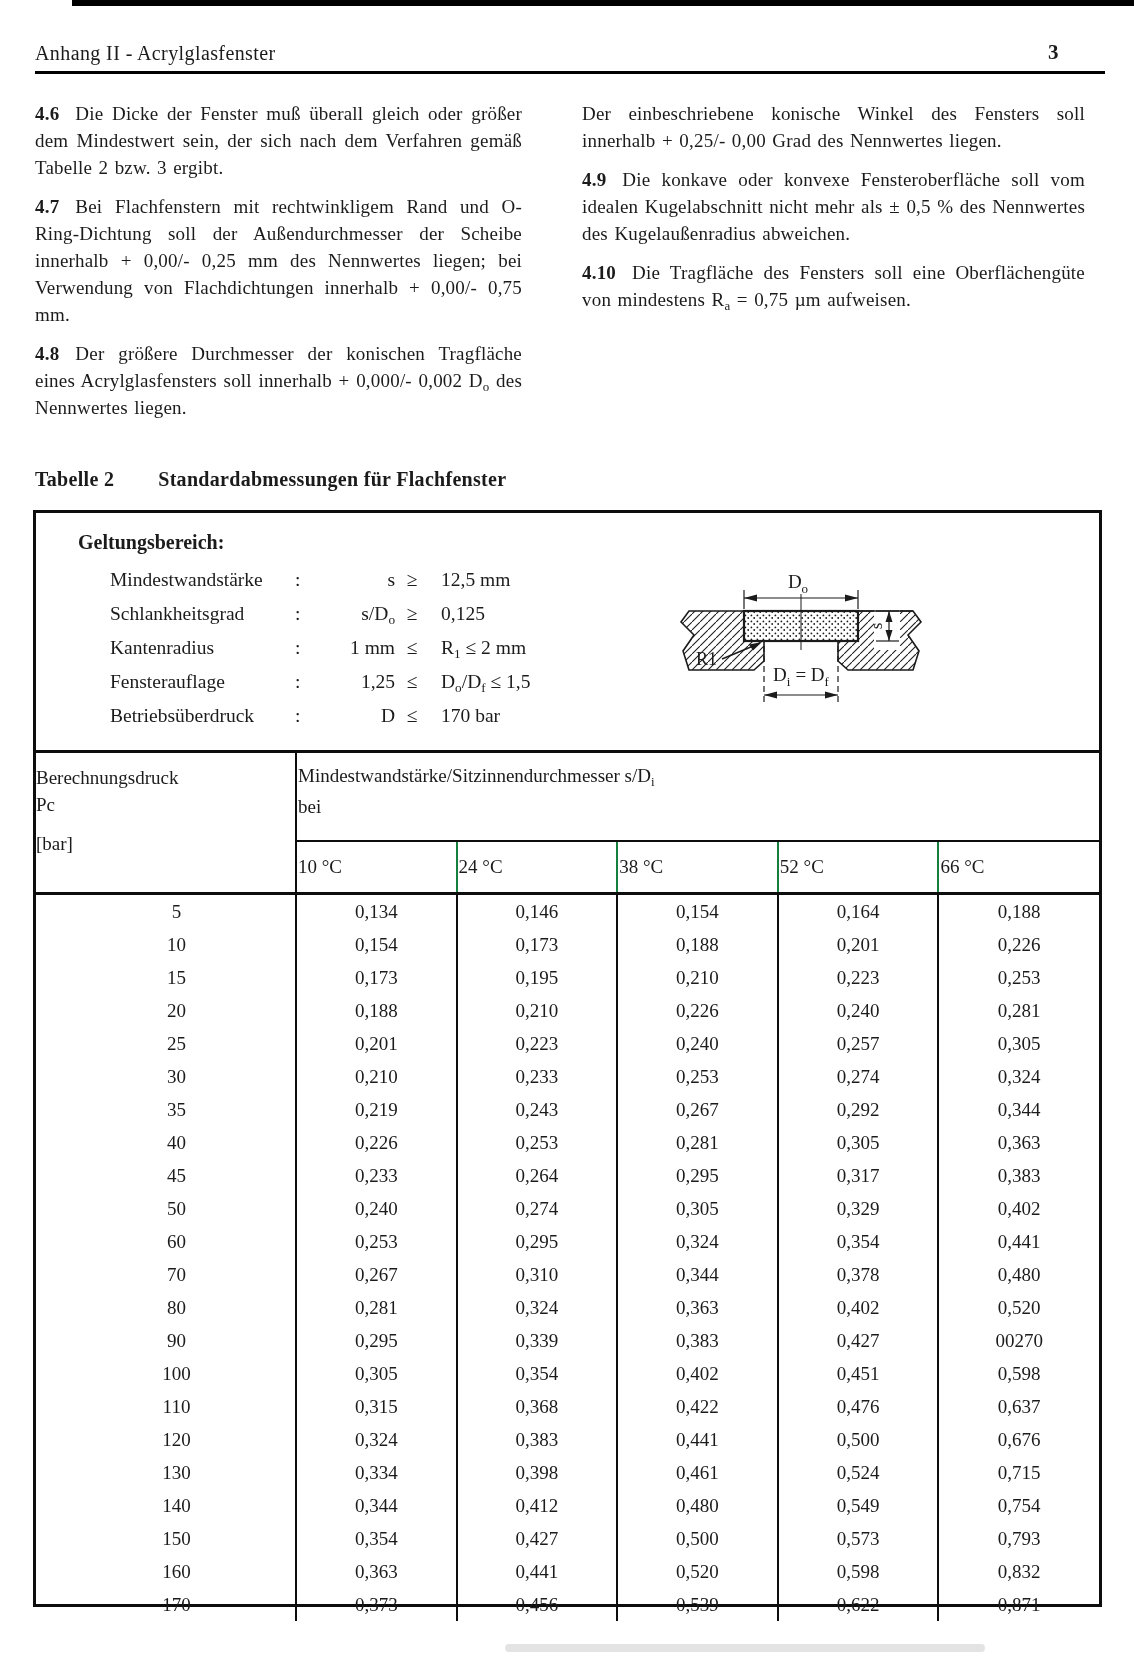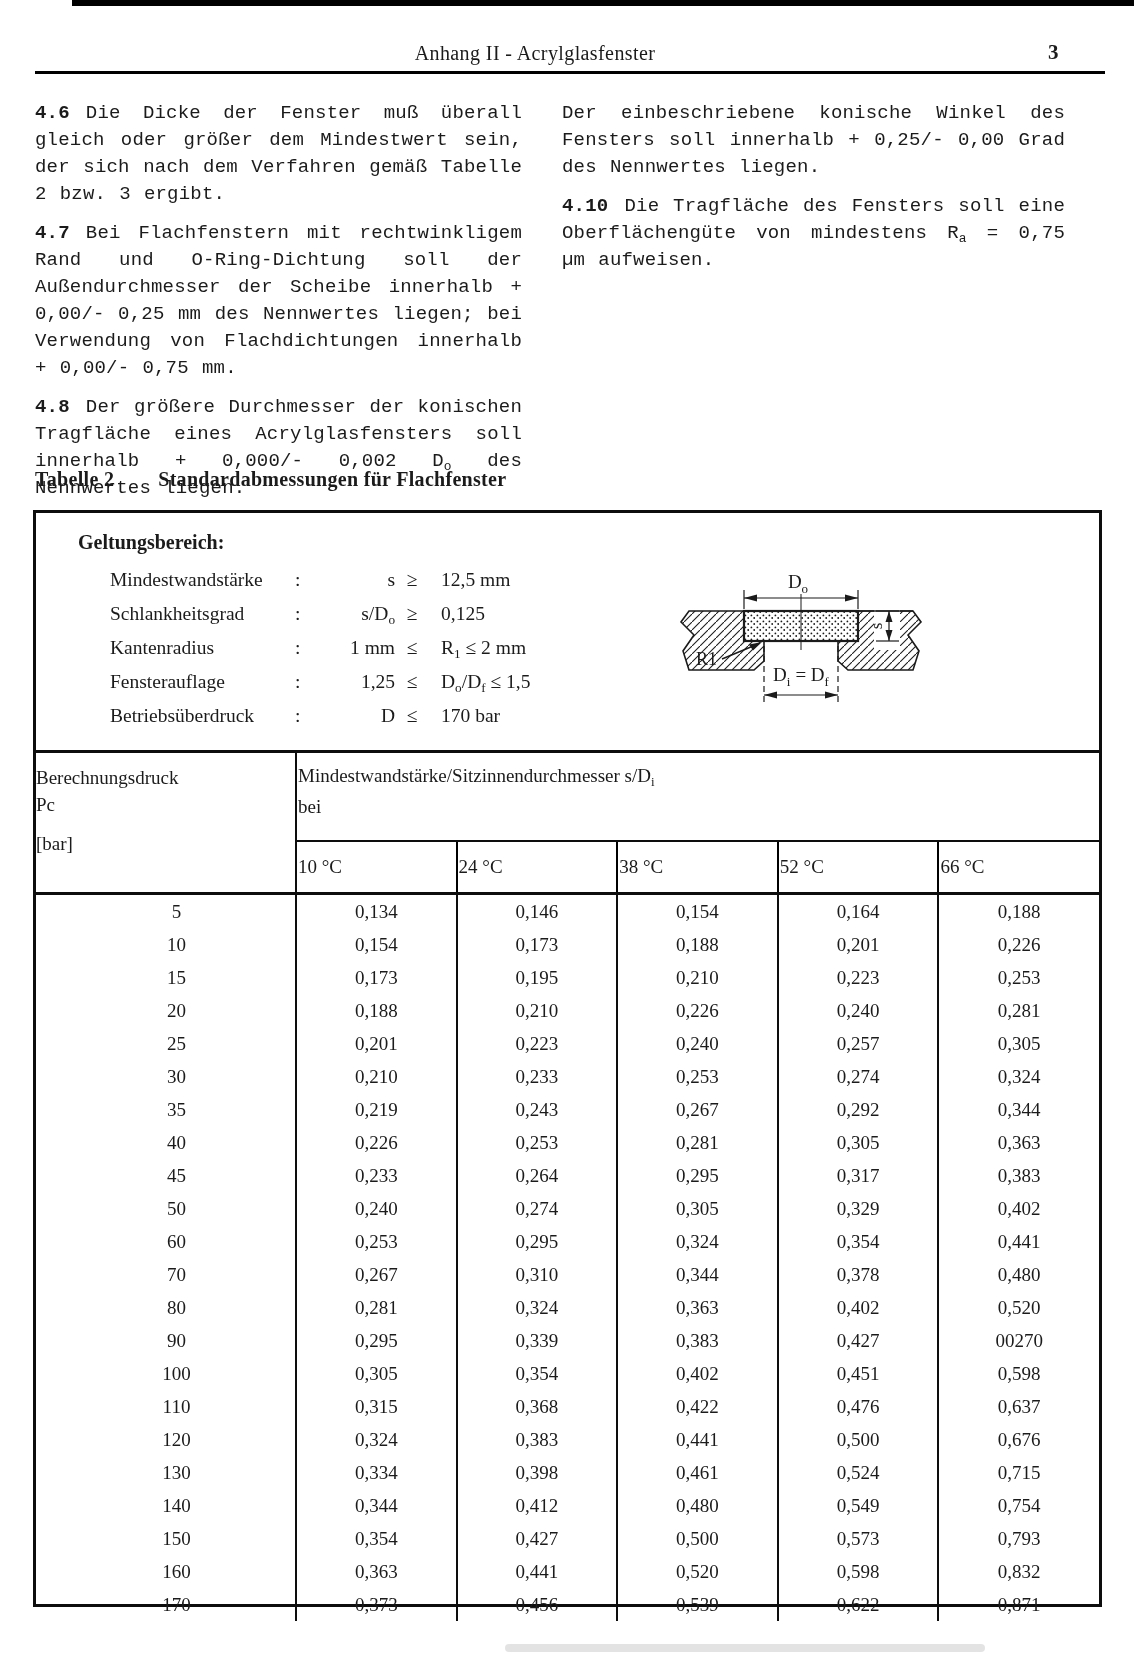--- a/index.html
+++ b/index.html
@@ -4,26 +4,26 @@
 <style>
   html,body{margin:0;padding:0;}
   body{
     width:1134px;height:1657px;position:relative;
     background:#ffffff;color:#1b1b1b;
     font-family:"Liberation Serif","DejaVu Serif",serif;
     overflow:hidden;
   }
   sub{font-size:0.68em;vertical-align:-0.28em;line-height:0;}
   .topbar{position:absolute;left:72px;top:0;width:1062px;height:6px;background:#000;}
-  .hdr-title{position:absolute;top:42px;left:35px;width:1000px;text-align:center;
+  .hdr-title{position:absolute;top:42px;left:35px;width:1000px;text-align:left;
     font-size:20px;letter-spacing:0.4px;}
   .hdr-page{position:absolute;top:40px;left:1048px;font-size:21px;font-weight:bold;}
   .hdr-rule{position:absolute;top:71px;left:35px;width:1070px;height:3px;background:#000;}
 
-  .cols{position:absolute;top:100px;left:35px;width:1067px;display:flex;gap:40px;font-family:Liberation Mono, monospace;}
+  .cols{position:absolute;top:100px;left:35px;width:1067px;display:flex;gap:60px;}
   .col{width:487px;}
   .col.right{width:503px;}
   .para{margin:0 0 12px 0;font-size:19px;line-height:27px;text-align:justify;
     word-spacing:1.5px;letter-spacing:0.2px;hyphens:auto;}
   .pnum{margin-right:16px;font-weight:bold;}
   .pnum:empty{margin:0;}
 
   .tab-heading{position:absolute;top:468px;left:35px;font-size:20px;font-weight:bold;
     letter-spacing:0.3px;}
   .tab-heading .t2{margin-right:44px;}
@@ -43,21 +43,21 @@
 
   .table-wrap{position:absolute;left:0;right:0;top:237px;bottom:0;}
   table.dtable{border-collapse:collapse;width:100%;table-layout:fixed;
     border-top:3px solid #0d0d0d;font-size:19px;}
   table.dtable th{font-weight:normal;}
   th.left-th{border-right:2px solid #0d0d0d;border-bottom:3px solid #0d0d0d;
     vertical-align:top;padding:0;}
   th.span-th{border-bottom:2px solid #0d0d0d;height:74px;vertical-align:top;padding-top:12px;}
   .span-line2{margin-top:9px;}
   tr.temps th{border-bottom:3px solid #0d0d0d;height:48px;}
-  tr.temps th + th{border-left:2px solid #000000;}
+  tr.temps th + th{border-left:2px solid #15803d;}
   .lh1{margin-top:14px;}
   .lh2{margin-top:5px;}
   .lh3{margin-top:17px;}
   tbody td{height:33px;text-align:center;padding:0;}
   tbody td + td{border-left:2px solid #0d0d0d;}
   tbody td:first-child{border-right:2px solid #0d0d0d;padding-left:22px;}
   thead th{text-align:left;}
   .bottom-smudge{position:absolute;left:505px;top:1644px;width:480px;height:8px;
     background:#9a9a9a;opacity:0.28;border-radius:4px;}
 </style>
@@ -71,20 +71,21 @@
 <div class="hdr-rule"></div>
 
 <div class="cols">
   <div class="col">
     <p class="para"><b class="pnum">4.6</b><span>Die Dicke der Fenster muß überall gleich oder größer dem Mindestwert sein, der sich nach dem Verfahren gemäß Tabelle 2 bzw. 3 ergibt.</span></p>
     <p class="para"><b class="pnum">4.7</b><span>Bei Flachfenstern mit rechtwinkligem Rand und O-Ring-Dichtung soll der Außendurchmesser der Scheibe innerhalb + 0,00/- 0,25 mm des Nennwertes liegen; bei Verwendung von Flachdichtungen innerhalb + 0,00/- 0,75 mm.</span></p>
     <p class="para"><b class="pnum">4.8</b><span>Der größere Durchmesser der konischen Tragfläche eines Acrylglasfensters soll innerhalb + 0,000/- 0,002 D<sub>o</sub> des Nennwertes liegen.</span></p>
   </div>
   <div class="col right">
     <p class="para"><b class="pnum"></b><span>Der einbeschriebene konische Winkel des Fensters soll innerhalb + 0,25/- 0,00 Grad des Nennwertes liegen.</span></p>
+    <p class="para"><b class="pnum">4.9</b><span>Die konkave oder konvexe Fensteroberfläche soll vom idealen Kugelabschnitt nicht mehr als ± 0,5 % des Nennwertes des Kugelaußenradius abweichen.</span></p>
     <p class="para"><b class="pnum">4.10</b><span>Die Tragfläche des Fensters soll eine Oberflächengüte von mindestens R<sub>a</sub> = 0,75 µm aufweisen.</span></p>
   </div>
 </div>
 
 <div class="tab-heading">
   <span class="t2">Tabelle 2</span><span>Standardabmessungen für Flachfenster</span>
 </div>
 
 <div class="bigbox">
 

